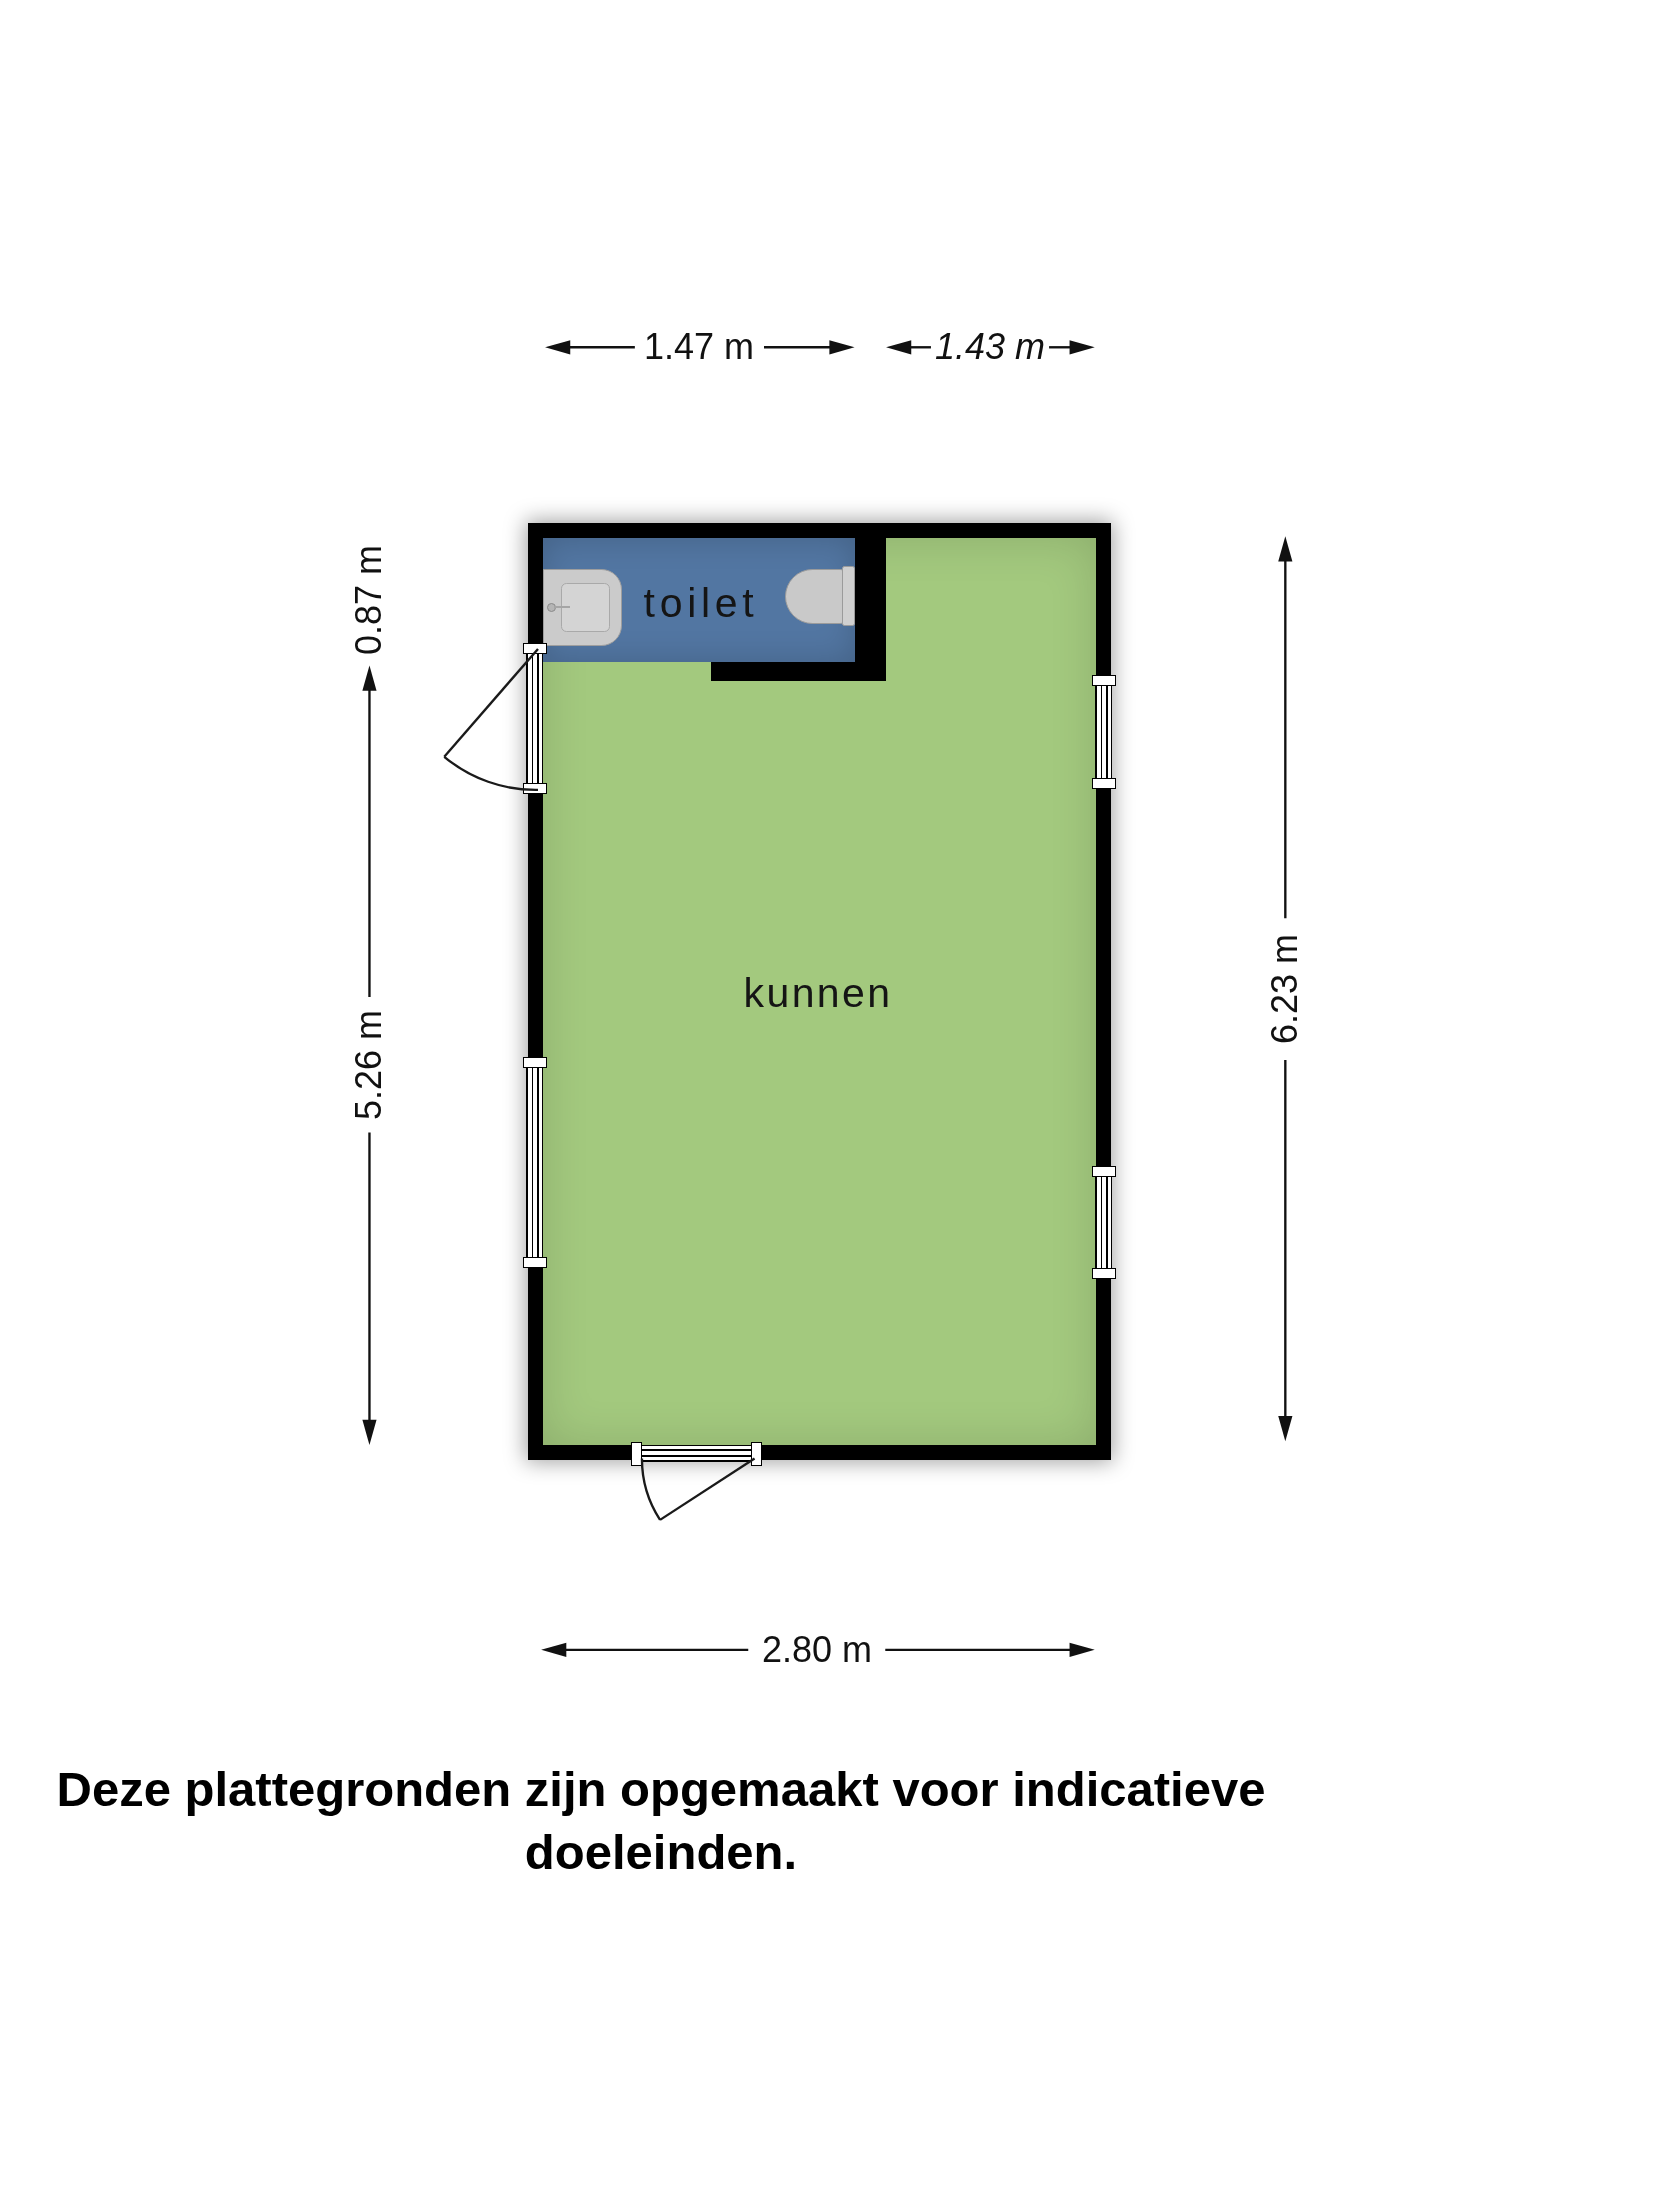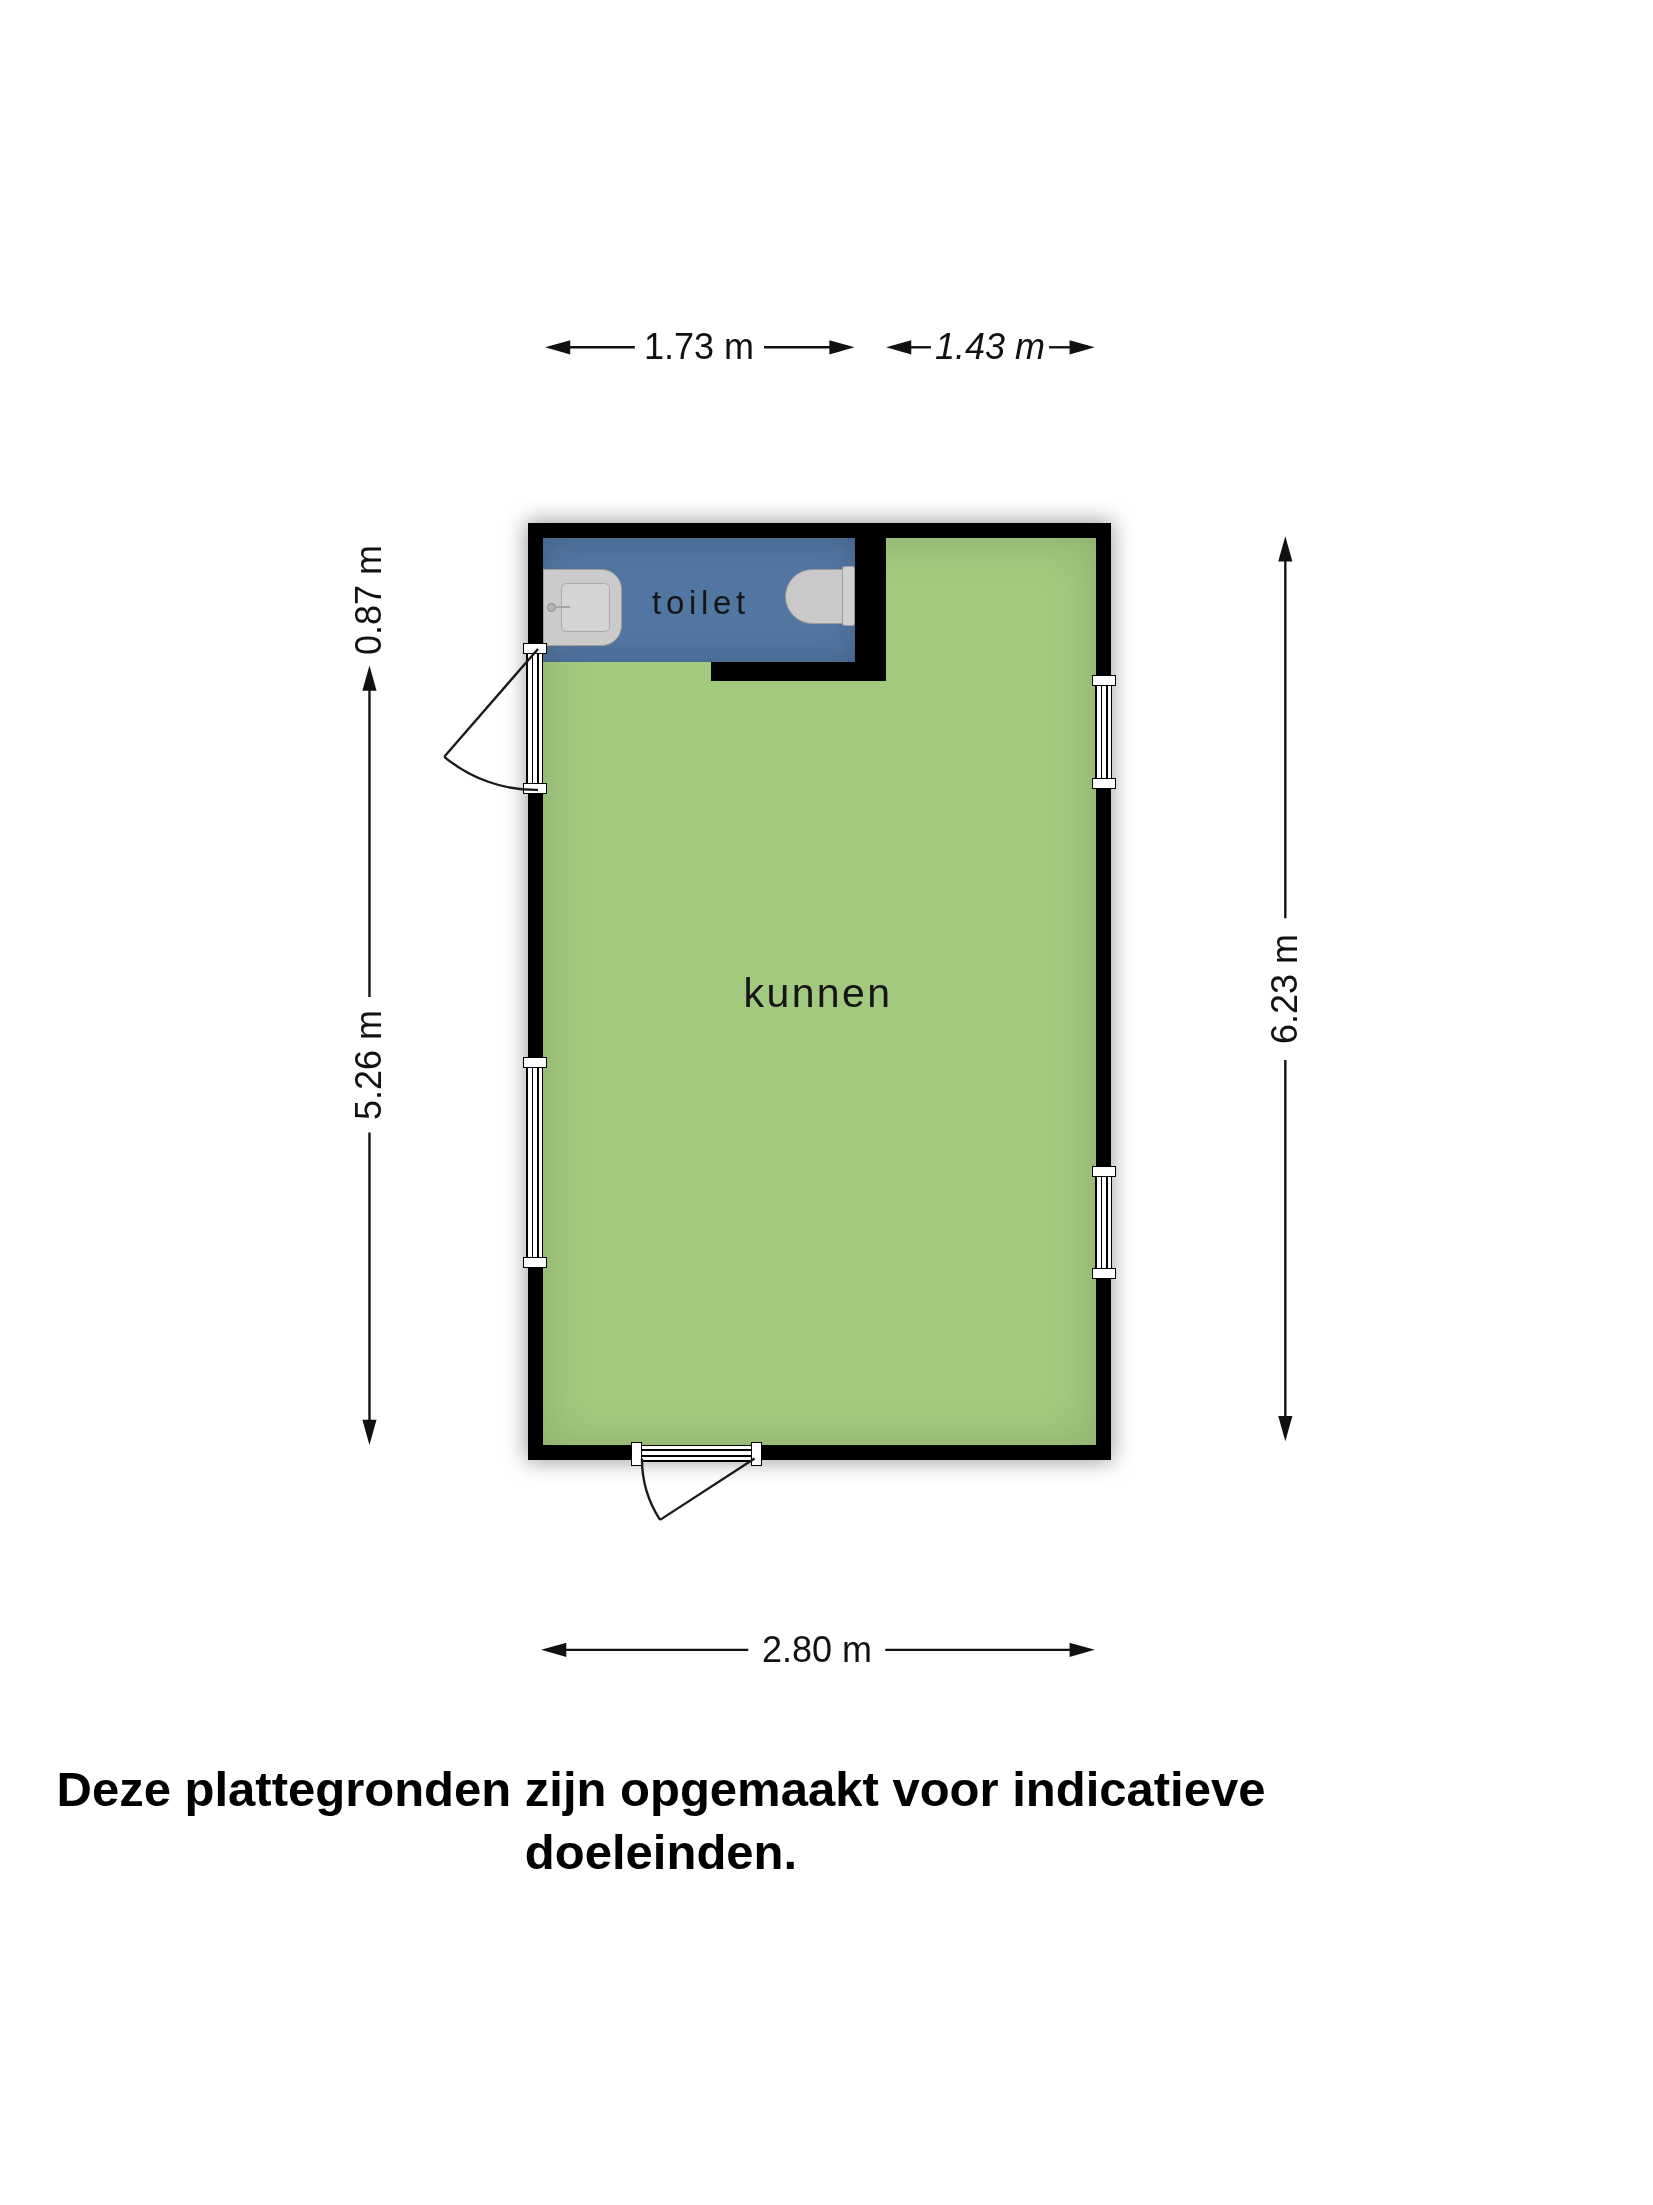--- a/index.html
+++ b/index.html
@@ -71,21 +71,21 @@
     background-color:#fff;
     background-image:repeating-linear-gradient(0deg,#000 0 1.6px,rgba(0,0,0,0) 1.6px 5.5px);
   }
 
   
   .room-label{
     color:#151515;
     transform:translate(-50%,-50%);
     white-space:nowrap;
   }
-  #label-toilet{left:701px;top:603px;font-size:33px;letter-spacing:4.7px;}
+  #label-toilet{left:701px;top:603px;font-size:41px;letter-spacing:4.7px;}
   #label-berging{left:818px;top:993px;font-size:41px;letter-spacing:2.4px;}
 
   .dim-label{
     color:#111;font-size:36px;white-space:nowrap;
     transform:translate(-50%,-50%);
   }
   .dim-label.rot{transform:translate(-50%,-50%) rotate(-90deg);}
 
   #svg-overlay{left:0;top:0;pointer-events:none;}
 
@@ -130,21 +130,21 @@
   <div class="abs shaft-v" style="left:1095px;top:1177px;width:17.3px;height:91px;"></div>
   <div class="abs cap" style="left:1092px;top:1268px;width:23.6px;height:11px;"></div>
 
   <div class="abs cap" style="left:631px;top:1442px;width:11px;height:23.6px;"></div>
   <div class="abs shaft-h" style="left:642px;top:1445px;width:109px;height:17.3px;"></div>
   <div class="abs cap" style="left:751px;top:1442px;width:11px;height:23.6px;"></div>
 
   <div class="abs room-label" id="label-toilet">toilet</div>
   <div class="abs room-label" id="label-berging">kunnen</div>
 
-  <div class="abs dim-label" style="left:699px;top:347px;">1.73 m</div>
+  <div class="abs dim-label" style="left:699px;top:347px;">1.47 m</div>
   <div class="abs dim-label" style="left:990px;top:347px;font-style:italic;">1.43 m</div>
   <div class="abs dim-label rot" style="left:369px;top:600px;">0.87 m</div>
   <div class="abs dim-label rot" style="left:369px;top:1065px;">5.26 m</div>
   <div class="abs dim-label rot" style="left:1285px;top:989px;">6.23 m</div>
   <div class="abs dim-label" style="left:817px;top:1650px;">2.80 m</div>
 
   <svg class="abs" id="svg-overlay" width="1654" height="2205" viewBox="0 0 2100 2800">
     <g stroke="#111" stroke-width="3" fill="none">
 
       <line x1="718" y1="441" x2="806" y2="441"></line>

